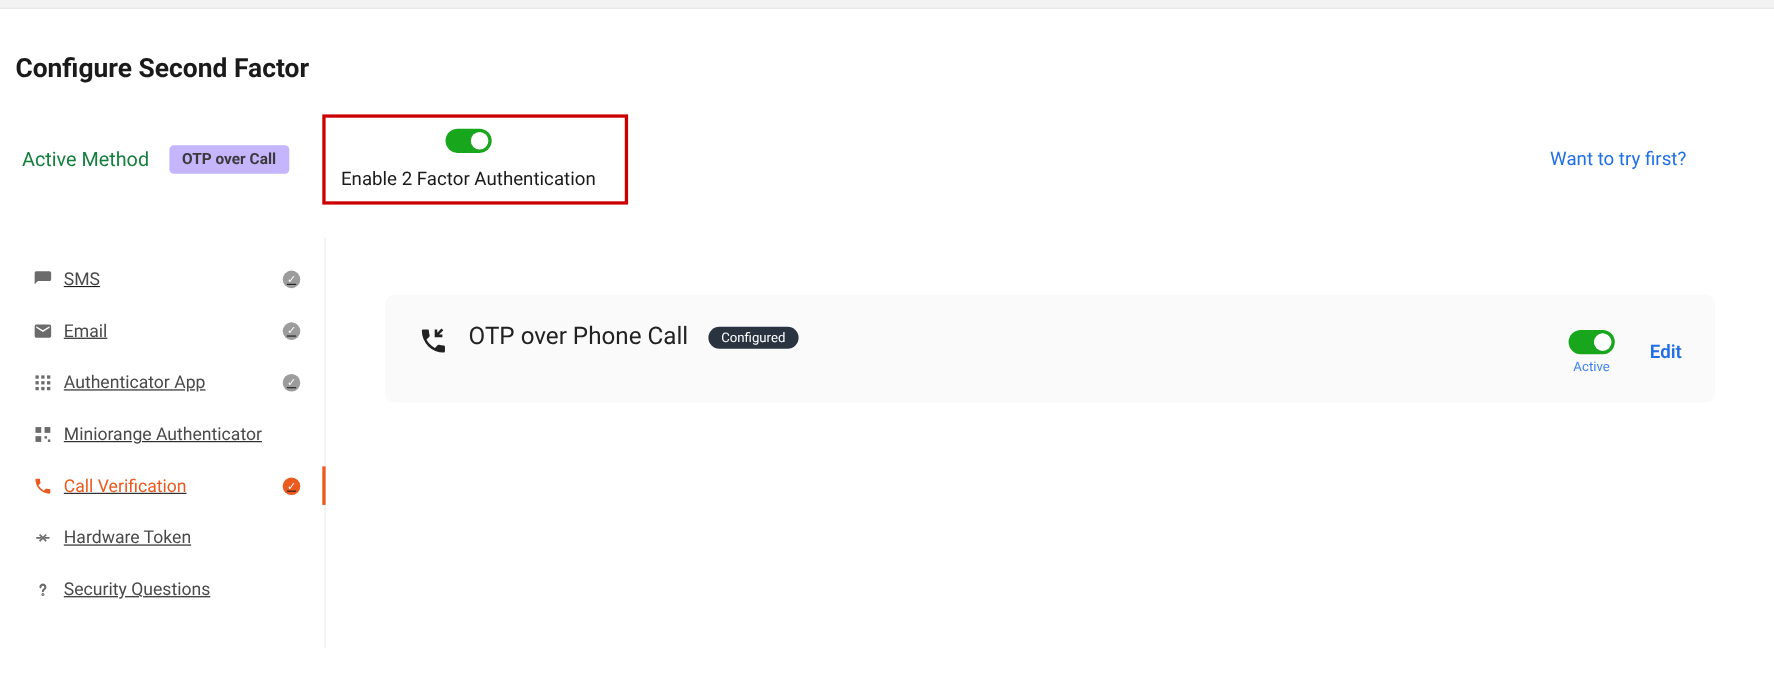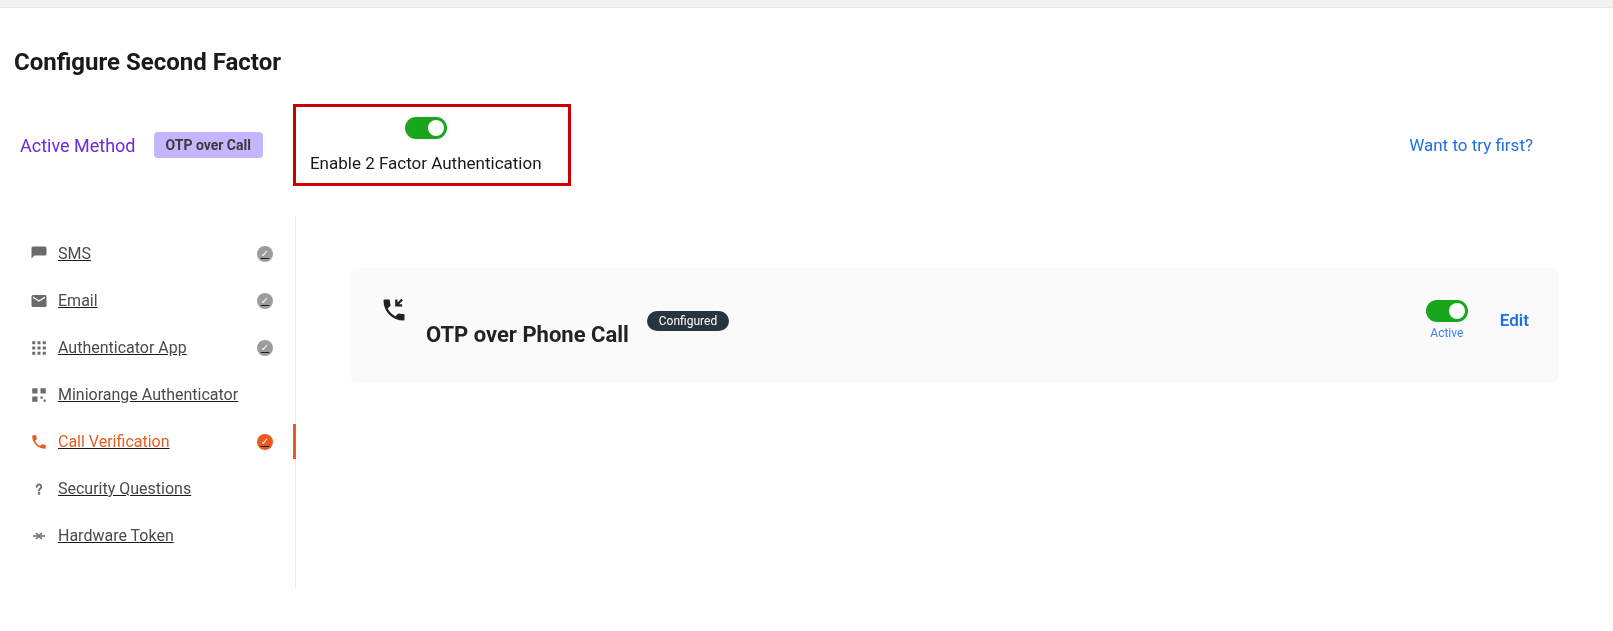--- a/index.html
+++ b/index.html
@@ -28,21 +28,21 @@
     padding: 0 14px 30px 20px;
     position: relative;
   }
   .active-method {
     display: flex;
     align-items: center;
     gap: 18px;
   }
   .active-method-label {
     font-size: 18px;
-    color: #6d28d9;
+    color: #15803d;
   }
   .active-method-badge {
     font-size: 14px;
     font-weight: 700;
     color: #3a3a3a;
     background: #c4b5fd;
     padding: 5px 12px;
     border-radius: 4px;
   }
   .enable-box {
@@ -172,23 +172,22 @@
   .method-icon svg { width: 28px; height: 28px; }
   .method-body { flex: 1; }
   .method-title-row {
     display: flex;
     align-items: center;
     gap: 18px;
     margin-bottom: 10px;
   }
   .method-title {
     font-size: 22px;
-    font-weight: 700;
+    font-weight: 400;
     color: #222222;
-    margin-top: 28px;
   }
   .configured-pill {
     font-size: 12px;
     background: #2a3440;
     color: #ffffff;
     padding: 3px 12px;
     border-radius: 12px;
   }
   .method-desc {
     color: #6b6b6b;
@@ -302,38 +301,38 @@
         <svg viewBox="0 0 24 24" fill="#eb5a1e">
             <path d="M6.6 10.8a15 15 0 0 0 6.6 6.6l2.2-2.2a1 1 0 0 1 1-.25 11.4 11.4 0 0 0 3.6.57 1 1 0 0 1 1 1V20a1 1 0 0 1-1 1A17 17 0 0 1 3 4a1 1 0 0 1 1-1h3.5a1 1 0 0 1 1 1 11.4 11.4 0 0 0 .57 3.6 1 1 0 0 1-.25 1z"></path>
           </svg>
       </span>
       <span class="label">Call Verification</span>
       <span class="check-badge active">✓</span>
     </div>
 
     <div class="sidebar-item">
       <span class="icon-slot">
-        <svg viewBox="0 0 24 24" fill="none" stroke="#6b6b6b" stroke-width="2.5" stroke-linecap="round">
-            <path d="M9 9a3 3 0 1 1 4.5 2.6C12.5 12.3 12 13 12 14"></path>
-            <circle cx="12" cy="18" r="0.6" fill="#6b6b6b"></circle>
-          </svg>
-      </span>
-      <span class="label">Security Questions</span>
-    </div>
-
-    <div class="sidebar-item">
-      <span class="icon-slot">
         <svg viewBox="0 0 24 24" fill="none" stroke="#6b6b6b" stroke-width="2">
             <path d="M4 12h6"></path>
             <path d="M8 8l4 4-4 4"></path>
             <path d="M20 12h-6"></path>
             <path d="M16 8l-4 4 4 4"></path>
           </svg>
       </span>
       <span class="label">Hardware Token</span>
+    </div>
+
+    <div class="sidebar-item">
+      <span class="icon-slot">
+        <svg viewBox="0 0 24 24" fill="none" stroke="#6b6b6b" stroke-width="2.5" stroke-linecap="round">
+            <path d="M9 9a3 3 0 1 1 4.5 2.6C12.5 12.3 12 13 12 14"></path>
+            <circle cx="12" cy="18" r="0.6" fill="#6b6b6b"></circle>
+          </svg>
+      </span>
+      <span class="label">Security Questions</span>
     </div>
 
   </div>
 
   <div class="content">
 
     <div class="method-card">
       <span class="method-icon">
         <svg viewBox="0 0 24 24" fill="#222222">
             <path d="M6.6 10.8a15 15 0 0 0 6.6 6.6l2.2-2.2a1 1 0 0 1 1-.25 11.4 11.4 0 0 0 3.6.57 1 1 0 0 1 1 1V20a1 1 0 0 1-1 1A17 17 0 0 1 3 4a1 1 0 0 1 1-1h3.5a1 1 0 0 1 1 1 11.4 11.4 0 0 0 .57 3.6 1 1 0 0 1-.25 1z"></path>

